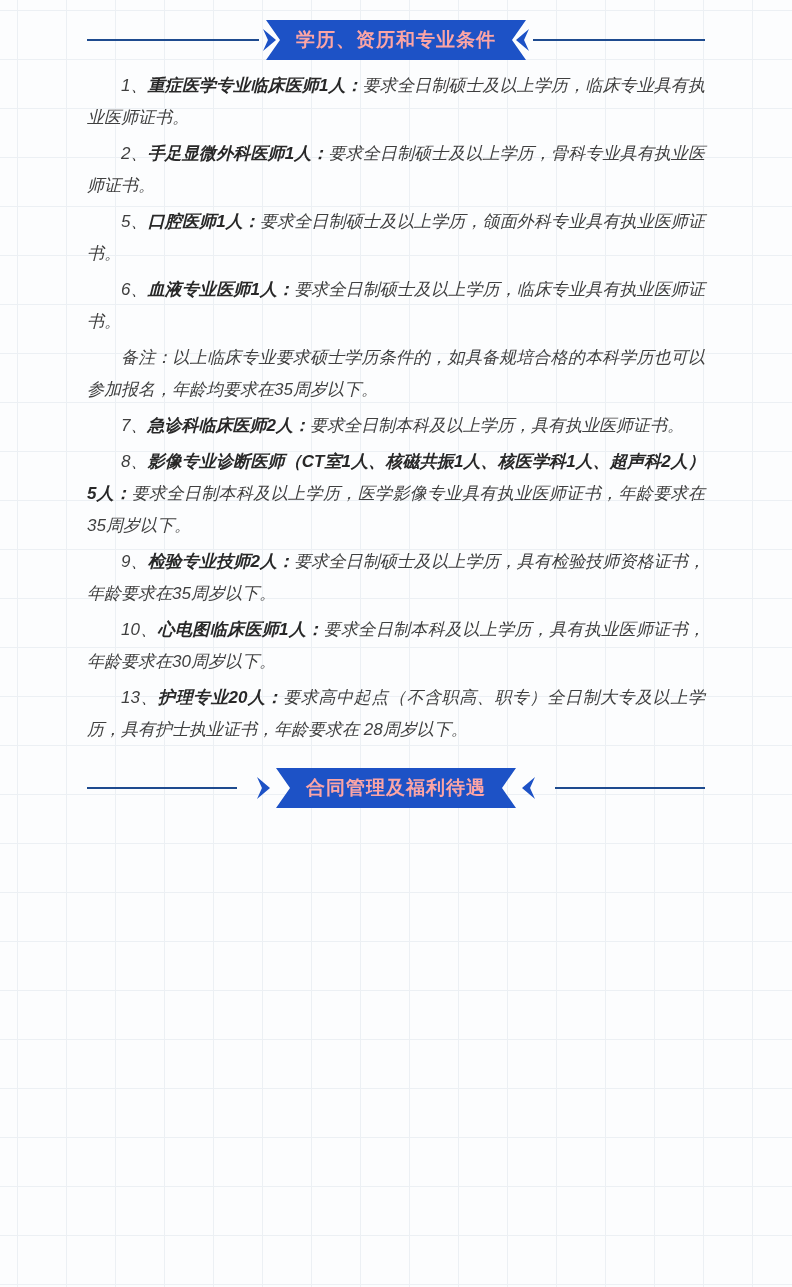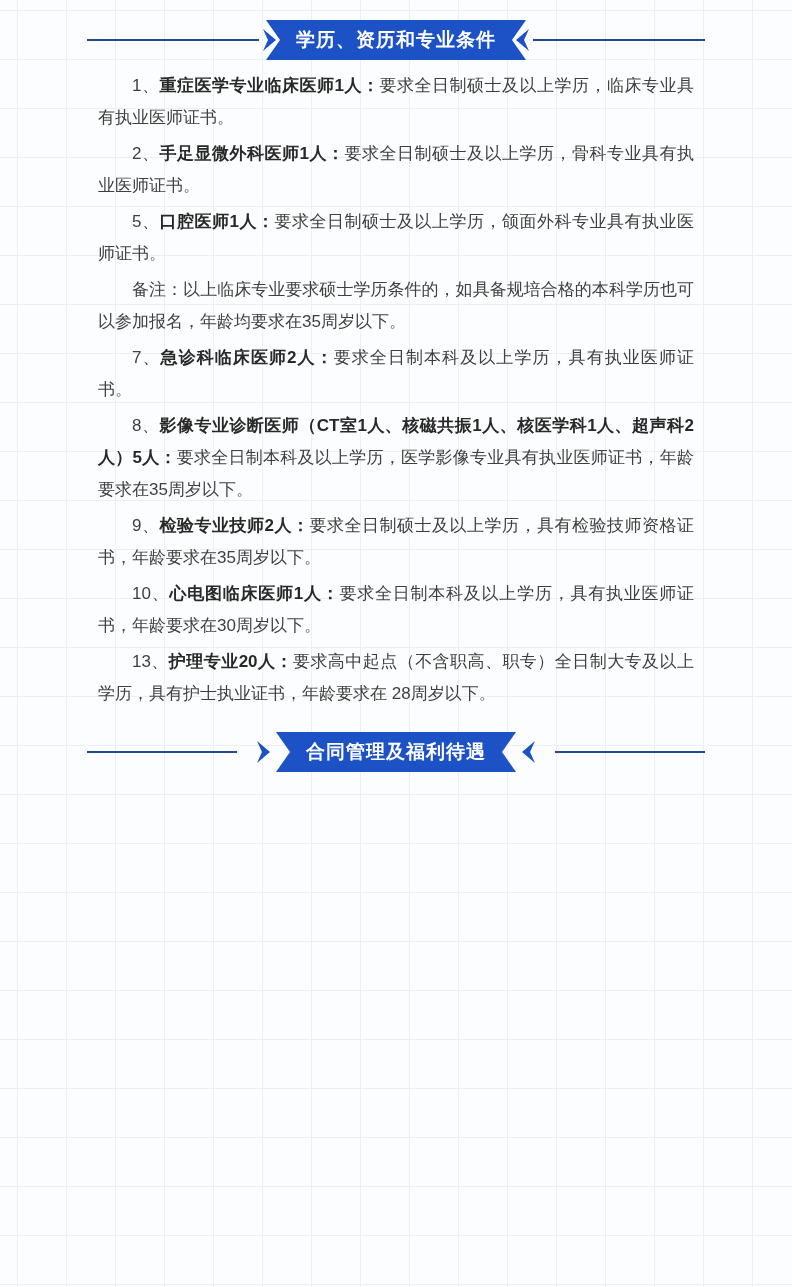--- a/index.html
+++ b/index.html
@@ -40,40 +40,41 @@
   .chev-right {
     clip-path: polygon(0 0, 100% 50%, 0 100%, 38% 50%);
     margin-left: 4px; margin-right: -10px;
   }
   .chev-left {
     clip-path: polygon(100% 0, 0 50%, 100% 100%, 62% 50%);
     margin-right: 4px; margin-left: -10px;
   }
   .ribbon {
     background: #1d52c6;
-    color: #ffffff;
+    color: #fca5a5;
     font-weight: bold;
     font-size: 19px;
     letter-spacing: 1px;
     height: 40px;
     display: flex;
     align-items: center;
     padding: 0 30px;
     clip-path: polygon(0 0, 100% 0, calc(100% - 14px) 50%, 100% 100%, 0 100%, 14px 50%);
     white-space: nowrap;
   }
 
   
   .item {
     font-size: 17px;
     line-height: 32px;
     color: #3f3f3f;
     text-indent: 2em;
     text-align: justify;
-    margin: 4px 11px;
+    margin: 4px 0;
+    font-style: italic;
   }
   .item .job-title { font-weight: bold; color: #282828; }
 </style>
 </head>
 <body>
 
 <div class="page">
 
   <div class="section-row">
     <span class="rule"></span>
@@ -81,20 +82,21 @@
     <div class="ribbon">
       <span>学历、资历和专业条件</span>
     </div>
     <span class="chev chev-left"></span>
     <span class="rule"></span>
   </div>
 
   <p class="item"><span>1、</span><span class="job-title">重症医学专业临床医师1人：</span><span>要求全日制硕士及以上学历，临床专业具有执业医师证书。</span></p>
   <p class="item"><span>2、</span><span class="job-title">手足显微外科医师1人：</span><span>要求全日制硕士及以上学历，骨科专业具有执业医师证书。</span></p>
   <p class="item"><span>5、</span><span class="job-title">口腔医师1人：</span><span>要求全日制硕士及以上学历，颌面外科专业具有执业医师证书。</span></p>
+  <p class="item"><span>6、</span><span class="job-title">血液专业医师1人：</span><span>要求全日制硕士及以上学历，临床专业具有执业医师证书。</span></p>
   <p class="item"><span></span><span class="job-title"></span><span>备注：以上临床专业要求硕士学历条件的，如具备规培合格的本科学历也可以参加报名，年龄均要求在35周岁以下。</span></p>
   <p class="item"><span>7、</span><span class="job-title">急诊科临床医师2人：</span><span>要求全日制本科及以上学历，具有执业医师证书。</span></p>
   <p class="item"><span>8、</span><span class="job-title">影像专业诊断医师（CT室1人、核磁共振1人、核医学科1人、超声科2人）5人：</span><span>要求全日制本科及以上学历，医学影像专业具有执业医师证书，年龄要求在35周岁以下。</span></p>
   <p class="item"><span>9、</span><span class="job-title">检验专业技师2人：</span><span>要求全日制硕士及以上学历，具有检验技师资格证书，年龄要求在35周岁以下。</span></p>
   <p class="item"><span>10、</span><span class="job-title">心电图临床医师1人：</span><span>要求全日制本科及以上学历，具有执业医师证书，年龄要求在30周岁以下。</span></p>
   <p class="item"><span>13、</span><span class="job-title">护理专业20人：</span><span>要求高中起点（不含职高、职专）全日制大专及以上学历，具有护士执业证书，年龄要求在 28周岁以下。</span></p>
 
   <div class="section-row bottom">
     <span class="rule"></span>
     <span class="chev chev-right"></span>

